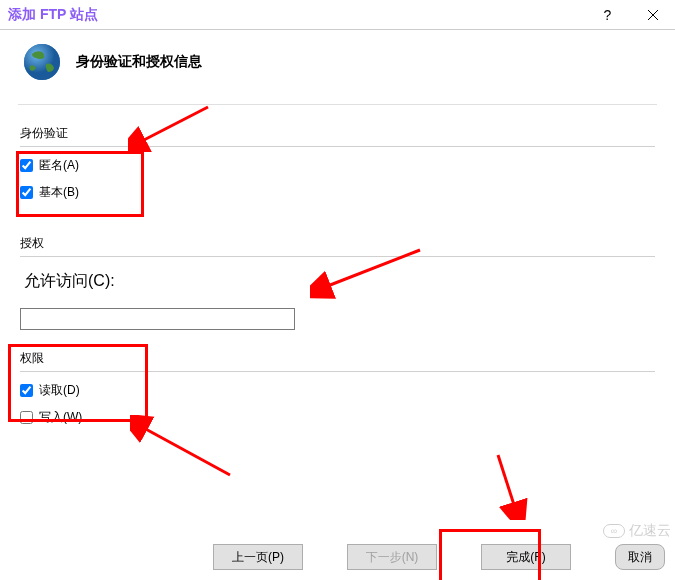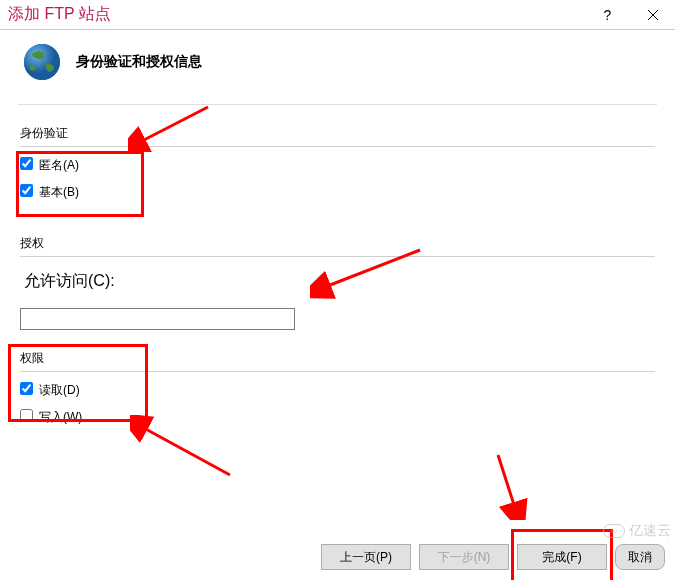--- a/index.html
+++ b/index.html
@@ -1,56 +1,56 @@
 <!DOCTYPE html>
 <html><head>
   <meta charset="utf-8">
   <style>
     * { box-sizing: border-box; margin: 0; padding: 0; font-family: "Microsoft YaHei", "Segoe UI", sans-serif; }
     body { width: 675px; height: 580px; background: #fff; font-size: 12px; position: relative; overflow: hidden; }
     
     .titlebar { height: 30px; display: flex; align-items: center; padding: 0 0 0 8px; border-bottom: 1px solid #ccc; background: #fff; }
-    .titlebar-text { flex: 1; font-size: 16px; color: #be185d; }
+    .titlebar-text { flex: 1; font-size: 14px; color: #8b5cf6; font-weight: bold; }
     .titlebar-btn { width: 45px; height: 30px; display: flex; align-items: center; justify-content: center; color: #000; }
     .titlebar-btn.help { font-size: 14px; }
     .titlebar-btn.close svg { width: 10px; height: 10px; }
     
     .header { display: flex; align-items: center; padding: 10px 8px 20px 20px; }
     .globe-icon { width: 44px; height: 44px; margin-right: 12px; }
     .header-title { font-size: 14px; font-weight: bold; color: #000; }
     
     .page-hr { border: none; border-top: 1px solid #e0e0e0; margin: 0 18px; }
     
     .content { padding: 20px 20px 0 20px; position: relative; }
     
     .section-label { font-size: 12px; color: #000; margin-bottom: 4px; }
     .section-underline { height: 1px; background: #d0d0d0; margin-bottom: 10px; }
     
-    .checkbox-row { display: flex; align-items: flex-start; margin: 6px 0 10px 0; }
+    .checkbox-row { display: flex; align-items: center; margin: 6px 0 10px 0; }
     .checkbox-row input[type="checkbox"] { width: 13px; height: 13px; margin-right: 6px; }
     .checkbox-row label { font-size: 12px; color: #000; }
     
     .sub-label { font-size: 16px; color: #000000; margin: 14px 0 6px 4px; }
     
     .dropdown { width: 275px; height: 22px; border: 1px solid #7a7a7a; background: #e8e8e8; display: flex; align-items: center; padding: 0 6px; position: relative; }
     .dropdown-value { flex: 1; font-size: 12px; color: #000; }
     .dropdown-caret { font-size: 10px; color: #555; }
     
     .textbox { width: 275px; height: 22px; border: 1px solid #7a7a7a; background: #fff; margin-top: 16px; }
     
     .auth-group { position: relative; }
     .auth-redbox { position: absolute; left: -4px; top: -6px; width: 128px; height: 66px; border: 3px solid #ff0000; pointer-events: none; }
     
     .dropdown-redbox { position: absolute; left: -3px; top: -5px; width: 307px; height: 34px; border: 3px solid #ff0000; pointer-events: none; }
     
     .perm-group { position: relative; margin-top: 20px; }
     .perm-redbox { position: absolute; left: -12px; top: -6px; width: 140px; height: 78px; border: 3px solid #ff0000; pointer-events: none; }
     
     .footer { position: absolute; bottom: 10px; right: 10px; display: flex; gap: 8px; }
-    .btn { min-width: 90px; height: 26px; border: 1px solid #adadad; background: #e1e1e1; font-size: 12px; display: flex; align-items: center; justify-content: center; color: #000; }
+    .btn { min-width: 90px; height: 26px; border: 1px solid #adadad; background: #e1e1e1; font-size: 12px; display: flex; align-items: center; justify-content: center; color: #000; margin-left: 36px; }
     .btn.disabled { color: #a0a0a0; }
     .btn.cancel { min-width: 50px; border-radius: 8px; }
     
     .finish-redbox { position: absolute; left: -6px; top: -15px; width: 102px; height: 54px; border: 3px solid #ff0000; pointer-events: none; }
     .finish-wrap { position: relative; }
     
     .arrow { position: absolute; pointer-events: none; }
     
     .watermark { position: absolute; right: 4px; bottom: 40px; display: flex; align-items: center; color: #bbb; font-size: 14px; opacity: 0.7; }
     .watermark-icon { width: 22px; height: 14px; border: 1.5px solid #bbb; border-radius: 10px; margin-right: 4px; display:flex; align-items:center; justify-content:center; font-size:9px; }

